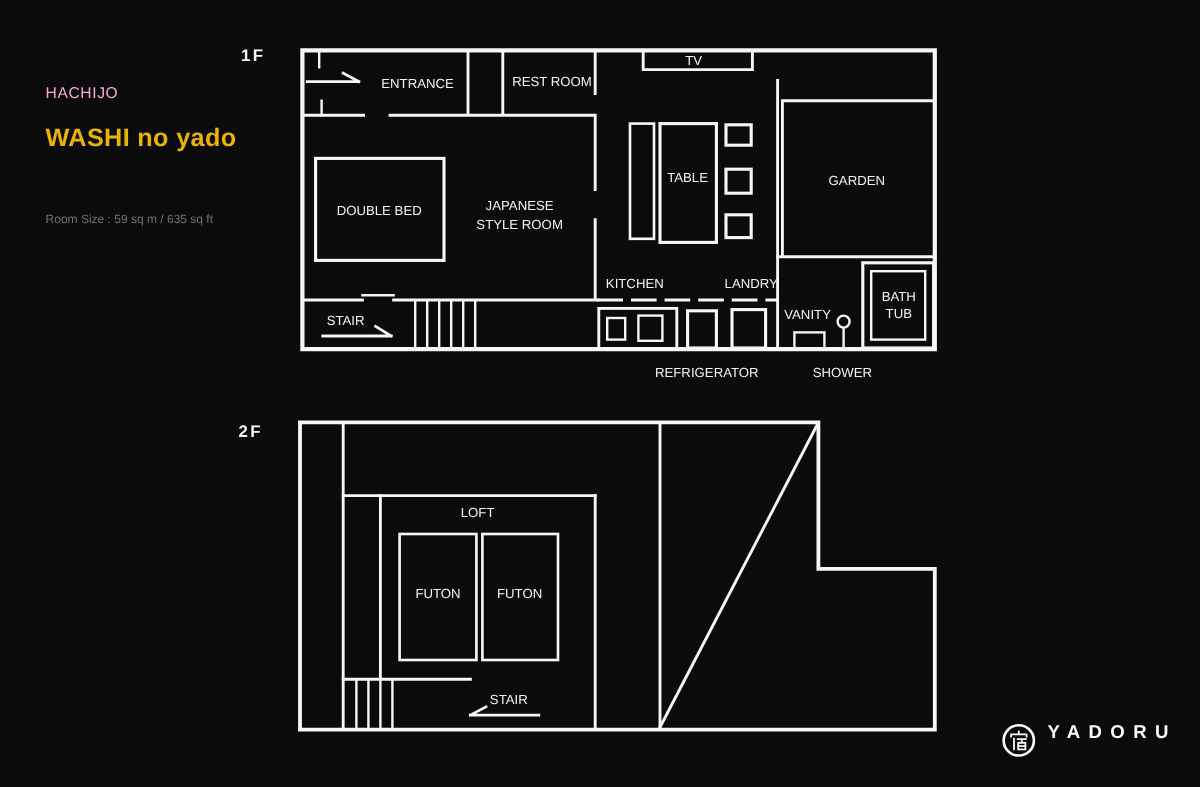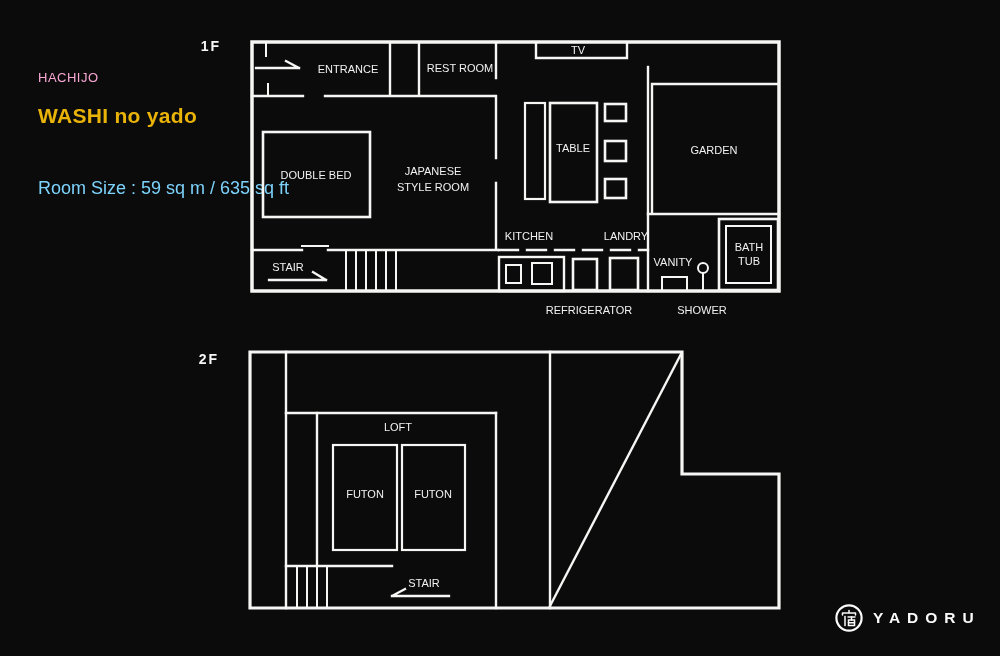--- a/index.html
+++ b/index.html
@@ -34,22 +34,22 @@
   }
   .title {
     margin-top: 19px;
     font-size: 21px;
     font-weight: bold;
     letter-spacing: 0.3px;
     color: #eab308;
   }
   .room-size {
     margin-top: 50px;
-    font-size: 18px;
-    color: #7dd3fc;
+    font-size: 10px;
+    color: #737373;
   }
   
   .room-label {
     font-family: "Liberation Sans", sans-serif;
     font-size: 11px;
     fill: #f2f2f2;
   }
   .floor-label {
     font-family: "Liberation Sans", sans-serif;
     font-size: 14px;
@@ -57,21 +57,21 @@
     letter-spacing: 2px;
     fill: #f7f7f7;
   }
   
   .logo {
     position: absolute;
     left: 834px;
     top: 602px;
     height: 32px;
     display: flex;
-    align-items: center;
+    align-items: flex-start;
     gap: 9px;
     color: #fbfbfb;
   }
   .logo-text {
     font-size: 15.5px;
     font-weight: bold;
     letter-spacing: 7px;
     white-space: nowrap;
   }
 </style>

